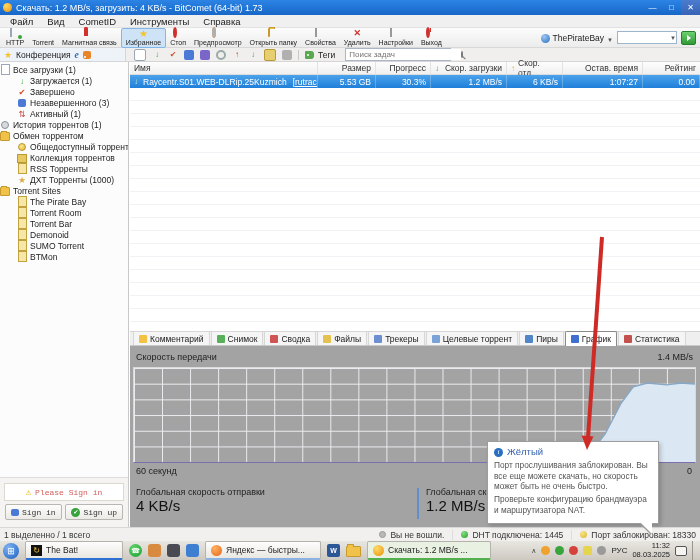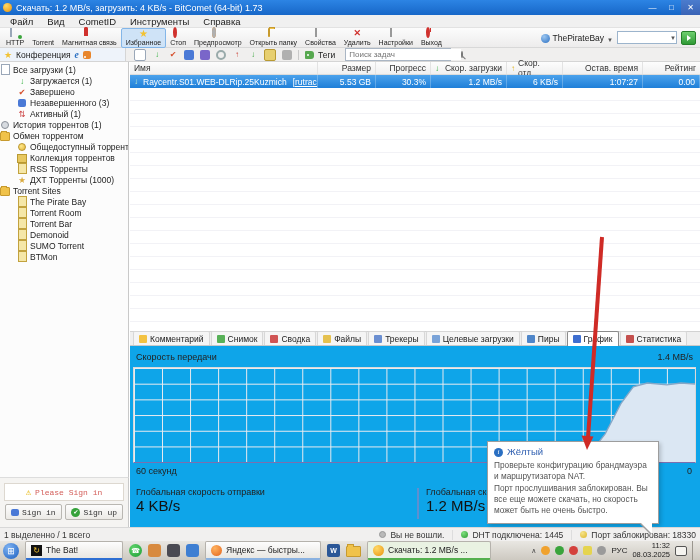--- a/index.html
+++ b/index.html
@@ -118,21 +118,21 @@
 
   
   .tabsbar{left:130px;top:331px;width:570px;height:15px;background:#efefef;border-top:1px solid #d2d2d2;
            border-bottom:1px solid #c9c9c9;display:flex;align-items:flex-end;font-size:8.5px;box-sizing:border-box;padding-left:3px;gap:1px;}
   .tab{display:flex;align-items:center;gap:3px;height:13px;padding:0 5px;border:1px solid #d7d7d7;border-bottom:none;
        border-radius:2px 2px 0 0;background:#f5f5f5;color:#222;white-space:nowrap;}
   .tab.active{background:#fff;border-color:#8a8a8a;height:14px;margin-bottom:-1px;z-index:2;}
   .tico{width:8px;height:8px;border-radius:1px;flex:none;}
 
   
-  .graphpanel{left:130px;top:346px;width:570px;height:181px;background:#0ea5e9;}
+  .graphpanel{left:130px;top:346px;width:570px;height:181px;background:#a3a3a3;}
   .gp{position:absolute;}
   .gtitle{left:6px;top:6px;font-size:9px;color:#222;}
   .gmax{right:7px;top:6px;font-size:9px;color:#222;}
   .plot{left:3px;top:21px;width:561px;height:94px;border:1px solid #d9d9d9;border-bottom:1.5px solid #7b6faf;box-sizing:content-box;
         background-image:linear-gradient(to right,#ececf0 1px,transparent 1px),linear-gradient(to bottom,#ececf0 1px,transparent 1px);
         background-size:28.05px 15.7px;}
   .plot svg{position:absolute;left:0;top:0;}
   .xlab{left:6px;top:120px;font-size:9px;color:#222;}
   .zero{right:8px;top:120px;font-size:9px;color:#222;}
   .spdlab{font-size:9px;color:#222;}
@@ -469,21 +469,21 @@
     <div class="tab">
         <span class="tico" style="background:#e5c14f;"></span>
         <span>Файлы</span>
       </div>
     <div class="tab">
         <span class="tico" style="background:#6b8fd1;"></span>
         <span>Трекеры</span>
       </div>
     <div class="tab">
         <span class="tico" style="background:#7aa3d8;"></span>
-        <span>Целевые загрузки</span>
+        <span>Целевые торрент</span>
       </div>
     <div class="tab">
         <span class="tico" style="background:#4f86c9;"></span>
         <span>Пиры</span>
       </div>
     <div class="tab active">
         <span class="tico" style="background:#3f6fd0;"></span>
         <span>График</span>
       </div>
     <div class="tab">
@@ -563,22 +563,22 @@
       <span class="bubble"></span>
       <span class="deskstrip"></span>
     </div>
   </div>
 
   <div class="abs tooltip">
     <div class="tt-head">
       <span class="info-ic">i</span>
       <span class="tt-title">Жёлтый</span>
     </div>
+    <p>Порт прослушивания заблокирован. Вы все еще можете скачать, но скорость может быть не очень быстро.</p>
     <p>Проверьте конфигурацию брандмауэра и маршрутизатора NAT.</p>
-    <p>Порт прослушивания заблокирован. Вы все еще можете скачать, но скорость может быть не очень быстро.</p>
   </div>
 
   <svg class="abs annot" width="700" height="560">
     <line x1="602" y1="237" x2="588" y2="438" stroke="#cf2b26" stroke-width="4"></line>
     <polygon points="587,450 593.5,436.4 581.5,435.6" fill="#cf2b26"></polygon>
   </svg>
 
 </div>
 
 </body></html>

